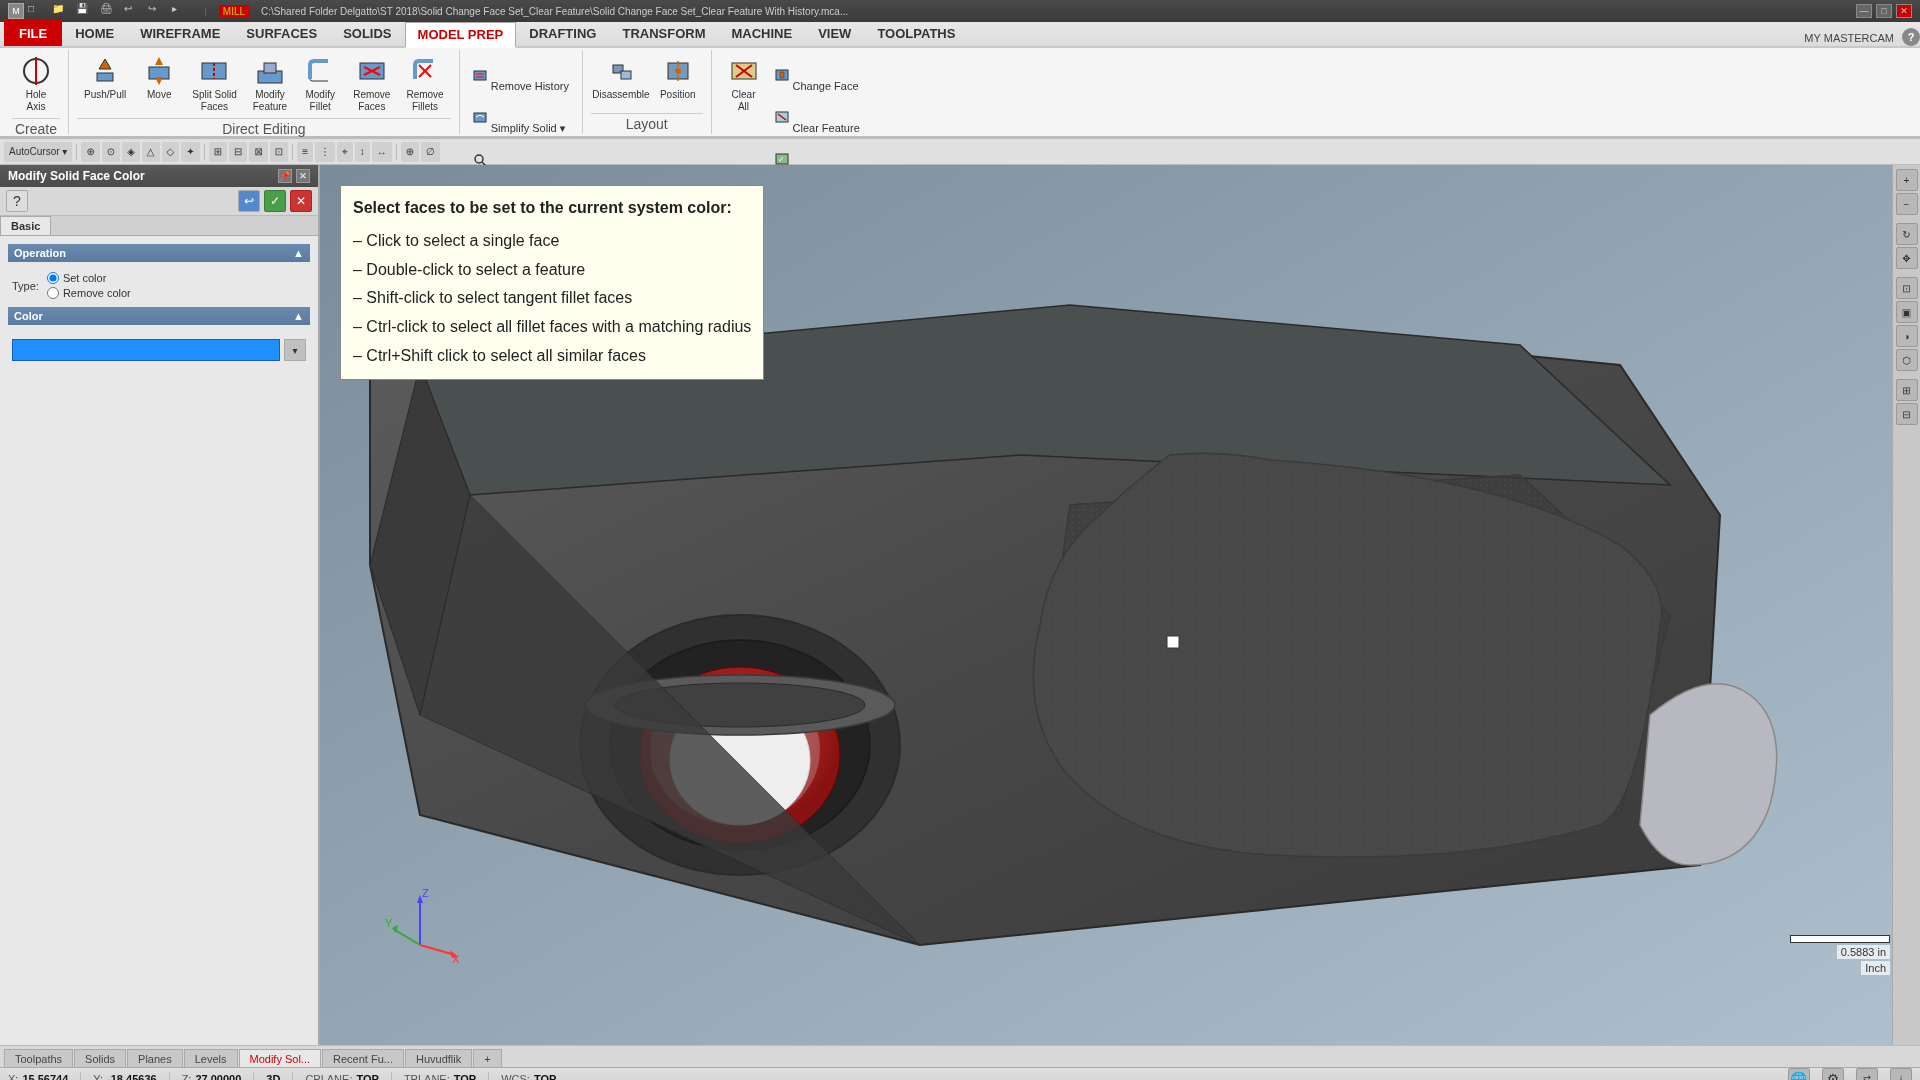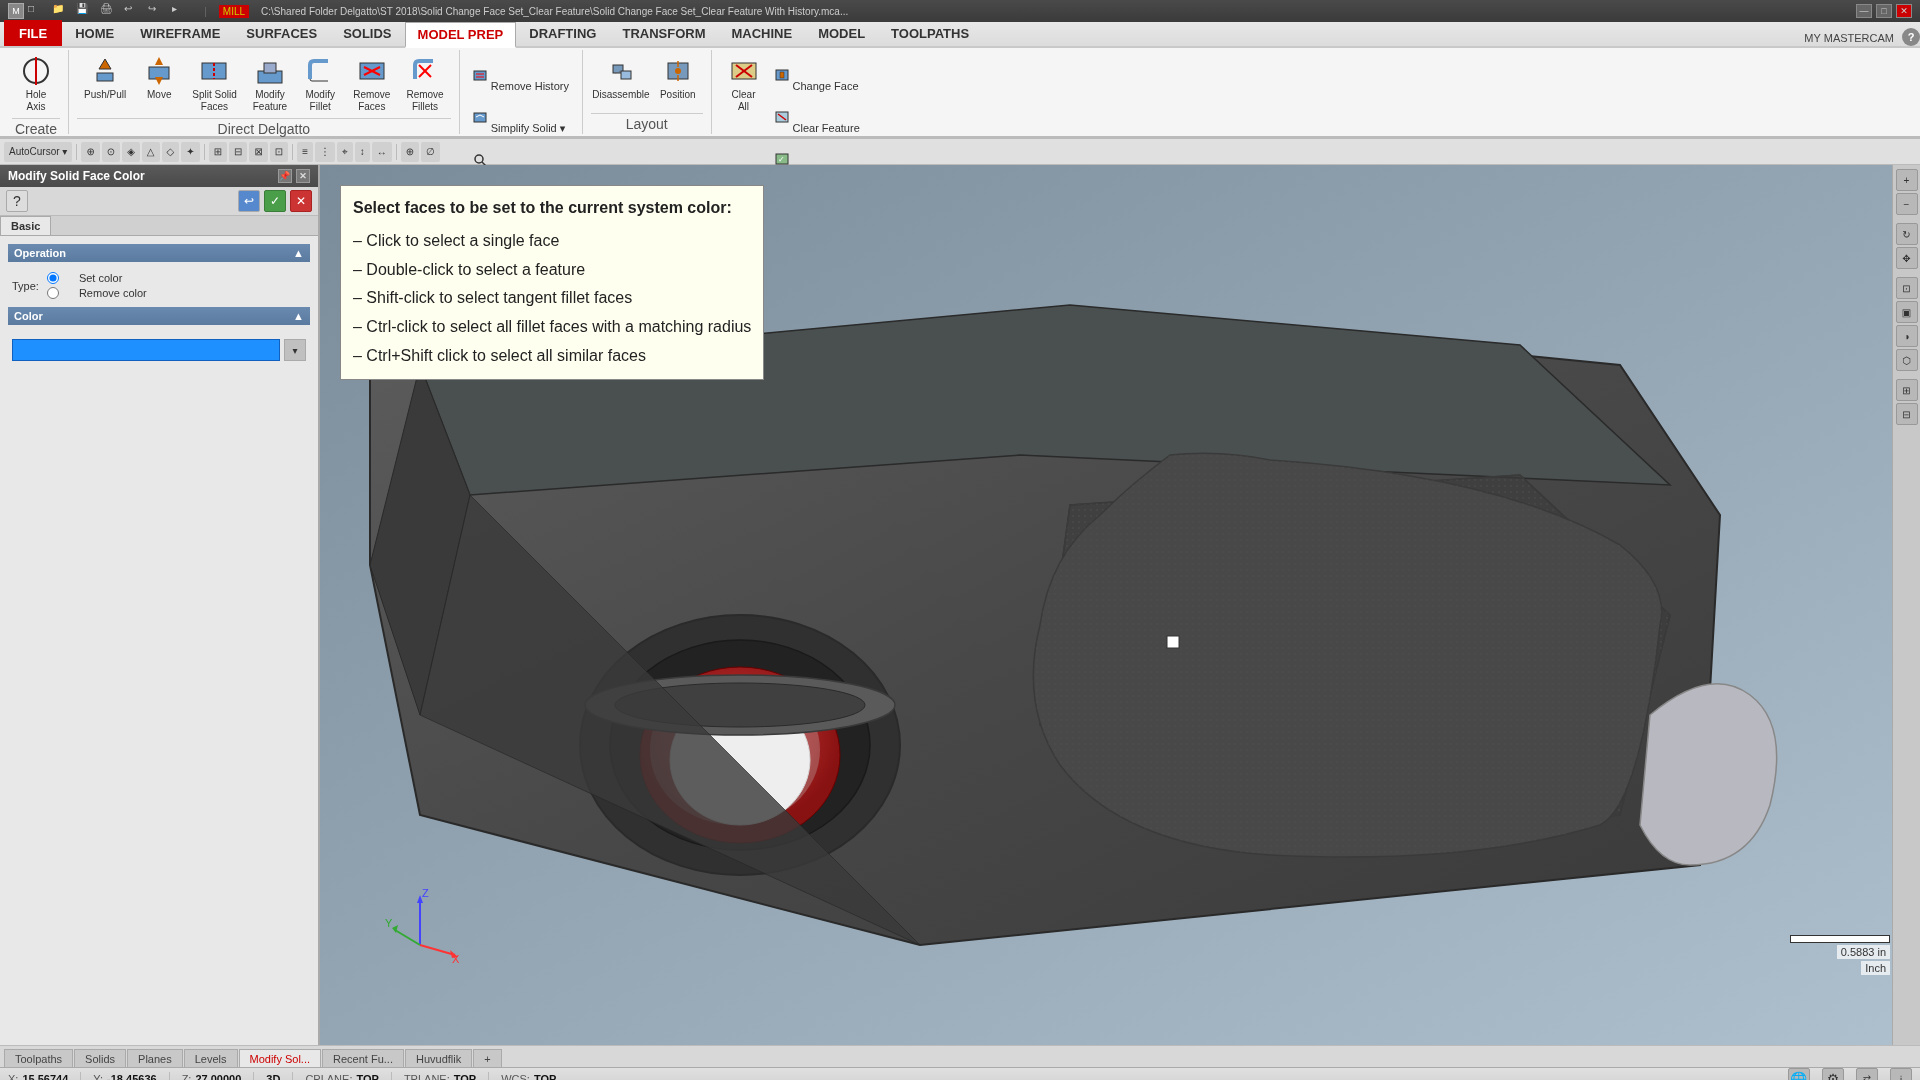--- a/index.html
+++ b/index.html
@@ -216,21 +216,21 @@
     }
     .section-content { padding: 4px 0; }
     .form-row {
       display: flex;
       align-items: center;
       margin-bottom: 4px;
       padding: 0 4px;
     }
     .form-label { font-size: 11px; color: #333; margin-right: 8px; white-space: nowrap; }
     .radio-group { display: flex; flex-direction: column; gap: 3px; }
-    .radio-row { display: flex; gap: 20px; font-size: 11px; color: #333; }
+    .radio-row { display: flex; gap: 4px; font-size: 11px; color: #333; }
     .radio-input { width: 12px; height: 12px; cursor: pointer; }
     .color-swatch {
       width: 270px; height: 22px;
       background: #1e90ff;
       border: 1px solid #1060c0;
       cursor: pointer;
     }
     .color-btn {
       width: 22px; height: 22px;
       background: #c0c0c0;
@@ -426,21 +426,21 @@
   <div id="ribbon-tabs">
     <div class="ribbon-tab file-tab">FILE</div>
     <div class="ribbon-tab">HOME</div>
     <div class="ribbon-tab">WIREFRAME</div>
     <div class="ribbon-tab">SURFACES</div>
     <div class="ribbon-tab">SOLIDS</div>
     <div class="ribbon-tab active">MODEL PREP</div>
     <div class="ribbon-tab">DRAFTING</div>
     <div class="ribbon-tab">TRANSFORM</div>
     <div class="ribbon-tab">MACHINE</div>
-    <div class="ribbon-tab">MODEL</div>
+    <div class="ribbon-tab">VIEW</div>
     <div class="ribbon-tab">TOOLPATHS</div>
     <div class="my-mastercam">MY MASTERCAM</div>
     <div class="help-btn">?</div>
   </div>
 
   <div id="ribbon-content">
 
     <div class="ribbon-group">
       <div class="ribbon-group-buttons">
         <div class="ribbon-btn-large">
@@ -518,21 +518,21 @@
           <div class="btn-icon" style="display:flex;align-items:center;justify-content:center;">
             <svg width="32" height="32" viewBox="0 0 32 32">
               <path d="M6,24 L6,10 Q6,6 10,6 L24,6" fill="none" stroke="#6699cc" stroke-width="4"></path>
               <line x1="10" y1="10" x2="22" y2="22" stroke="red" stroke-width="2"></line>
               <line x1="22" y1="10" x2="10" y2="22" stroke="red" stroke-width="2"></line>
             </svg>
           </div>
           <span class="btn-label">Remove<br>Fillets</span>
         </div>
       </div>
-      <div class="ribbon-group-label">Direct Delgatto</div>
+      <div class="ribbon-group-label">Direct Editing</div>
     </div>
 
     <div class="ribbon-group">
       <div class="ribbon-group-buttons">
         <div class="ribbon-small-stack">
           <div class="ribbon-btn-small">
             <svg width="14" height="14" viewBox="0 0 14 14">
                 <rect x="1" y="3" width="12" height="9" fill="#6699cc" stroke="#333" stroke-width="1"></rect>
                 <line x1="3" y1="6" x2="11" y2="6" stroke="red" stroke-width="1"></line>
                 <line x1="3" y1="9" x2="11" y2="9" stroke="red" stroke-width="1"></line>

